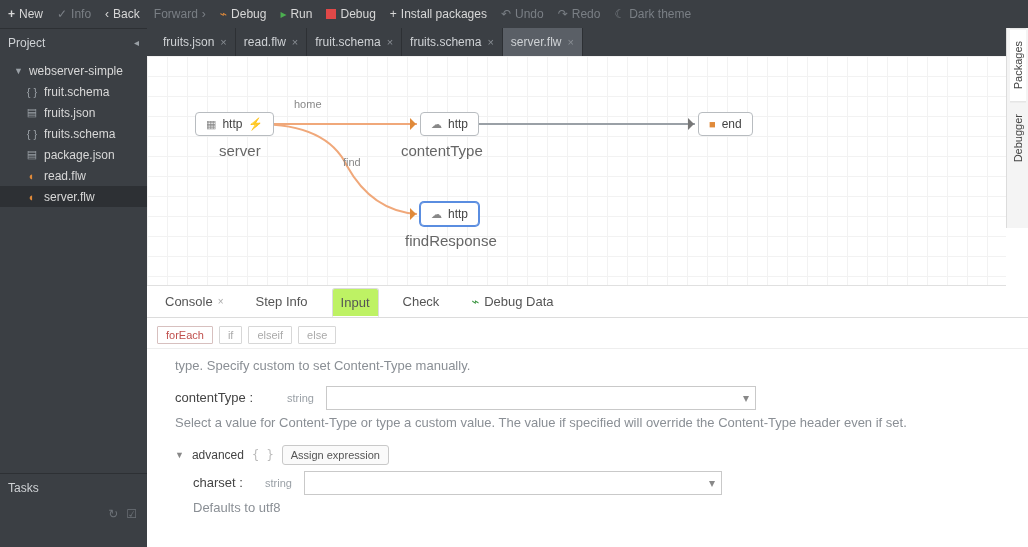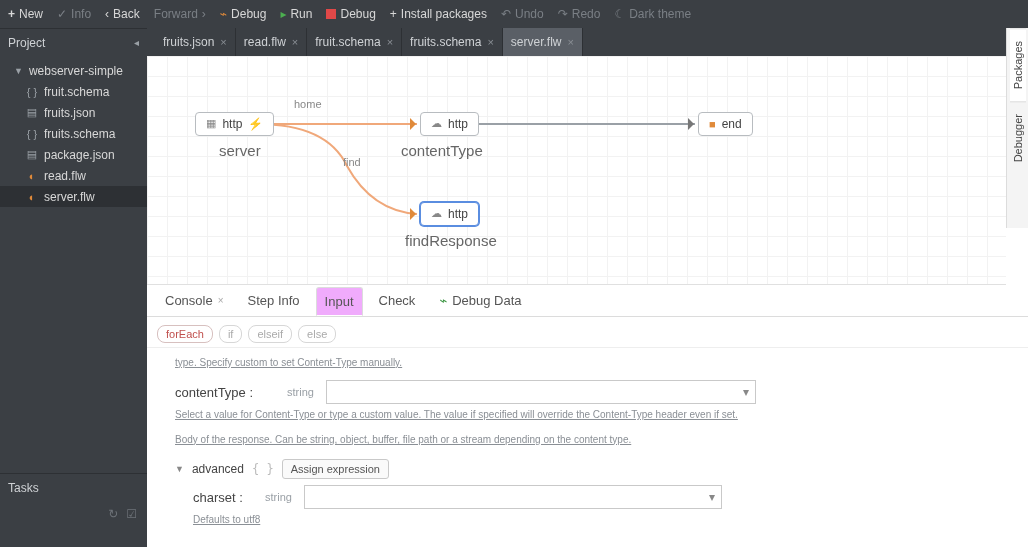--- a/index.html
+++ b/index.html
@@ -39,32 +39,32 @@
   .canvas { position:relative; height:230px; background:#fff; border-bottom:1px solid #e0e0e0; margin-right:22px;
             background-image:linear-gradient(#f2f2f2 1px,transparent 1px),linear-gradient(90deg,#f2f2f2 1px,transparent 1px);
             background-size:20px 20px; }
   .node { position:absolute; background:#fff; border:1px solid #b8bcc0; border-radius:4px; padding:4px 10px; display:flex; align-items:center; gap:6px; font-size:12px; color:#444; }
   .node.sel { border-color:#5a8de0; box-shadow:0 0 0 1px #5a8de0; }
   .node .nico { font-size:11px; color:#888; }
   .node .bolt { color:#38b24a; font-weight:bold; }
   .node-label { position:absolute; font-size:15px; color:#666; }
   .edge-label { position:absolute; font-size:11px; color:#888; }
   
-  .lower-tabs { height:32px; border-bottom:1px solid #dcdcdc; display:flex; align-items:center; padding:0 10px; gap:8px; font-size:13px; color:#555; }
+  .lower-tabs { height:32px; border-bottom:1px solid #dcdcdc; display:flex; align-items:center; padding:0 10px; gap:16px; font-size:13px; color:#555; }
   .lower-tabs .ltab { display:flex; align-items:center; gap:5px; padding:6px 8px; cursor:pointer;}
-  .lower-tabs .ltab.sel { border:1px solid #dcdcdc; border-bottom:1px solid #fff; border-radius:3px 3px 0 0; position:relative; top:1px; background:#f0abfc;}
+  .lower-tabs .ltab.sel { border:1px solid #dcdcdc; border-bottom:1px solid #fff; border-radius:3px 3px 0 0; position:relative; top:1px; background:#bef264;}
   .lower-tabs .lx { font-size:10px; color:#aaa;}
   .lower-tabs .bug { color:#3a9440; }
   
   .chips { padding:8px 10px 4px; display:flex; gap:6px; border-bottom:1px solid #eee;}
-  .chip { border:1px solid #d7d7d7; border-radius:8px; padding:2px 8px; font-size:11px; color:#aaa; cursor:pointer;}
+  .chip { border:1px solid #d7d7d7; border-radius:1px; padding:2px 8px; font-size:11px; color:#aaa; cursor:pointer;}
   .chip.sel { color:#c0504d; border-color:#d7c0bf;}
   
   .form { padding:4px 14px 10px 28px; overflow:auto; }
-  .help { color:#8a8f95; font-size:10px; line-height:1.45; margin:4px 0 10px; max-width:760px;text-decoration:underline;}
+  .help { color:#8a8f95; font-size:13px; line-height:1.45; margin:4px 0 10px; max-width:760px;}
   .row { display:flex; align-items:center; gap:12px; margin:6px 0 2px;}
   .row .lbl { width:100px; color:#444; font-size:13px;}
   .row .type { font-size:11px; color:#9aa0a6;}
   .row .type.any { color:#3a9440;}
   .check { color:#3a9440; font-size:12px;}
   .sel-box, .inp { height:24px; border:1px solid #c9c9c9; background:#fff; font-size:12px; padding:0 6px;}
   .sel-box { width:430px; display:flex; align-items:center; justify-content:flex-end; color:#888;}
   .sel-box.sm { width:418px;}
   .inp { width:430px; }
   .inp .val { color:#2f7d32; font-family:monospace; font-size:12px;}
@@ -274,21 +274,20 @@
 
       <div class="row">
         <span class="lbl">contentType :</span>
         <span class="type">string</span>
         <div class="sel-box">
             <span>▾</span>
           </div>
       </div>
       <div class="help">Select a value for Content-Type or type a custom value. The value if specified will override the Content-Type header even if set.</div>
 
-      <div class="help">Body of the response. Can be string, object, buffer, file path or a stream depending on the content type.</div>
 
       <div class="adv-row">
         <span class="tri">▼</span>
         <span class="lbl2">advanced</span>
         <span class="braces">{ }</span>
         <button class="assign">Assign expression</button>
       </div>
 
       <div class="indent">
         <div class="row">

